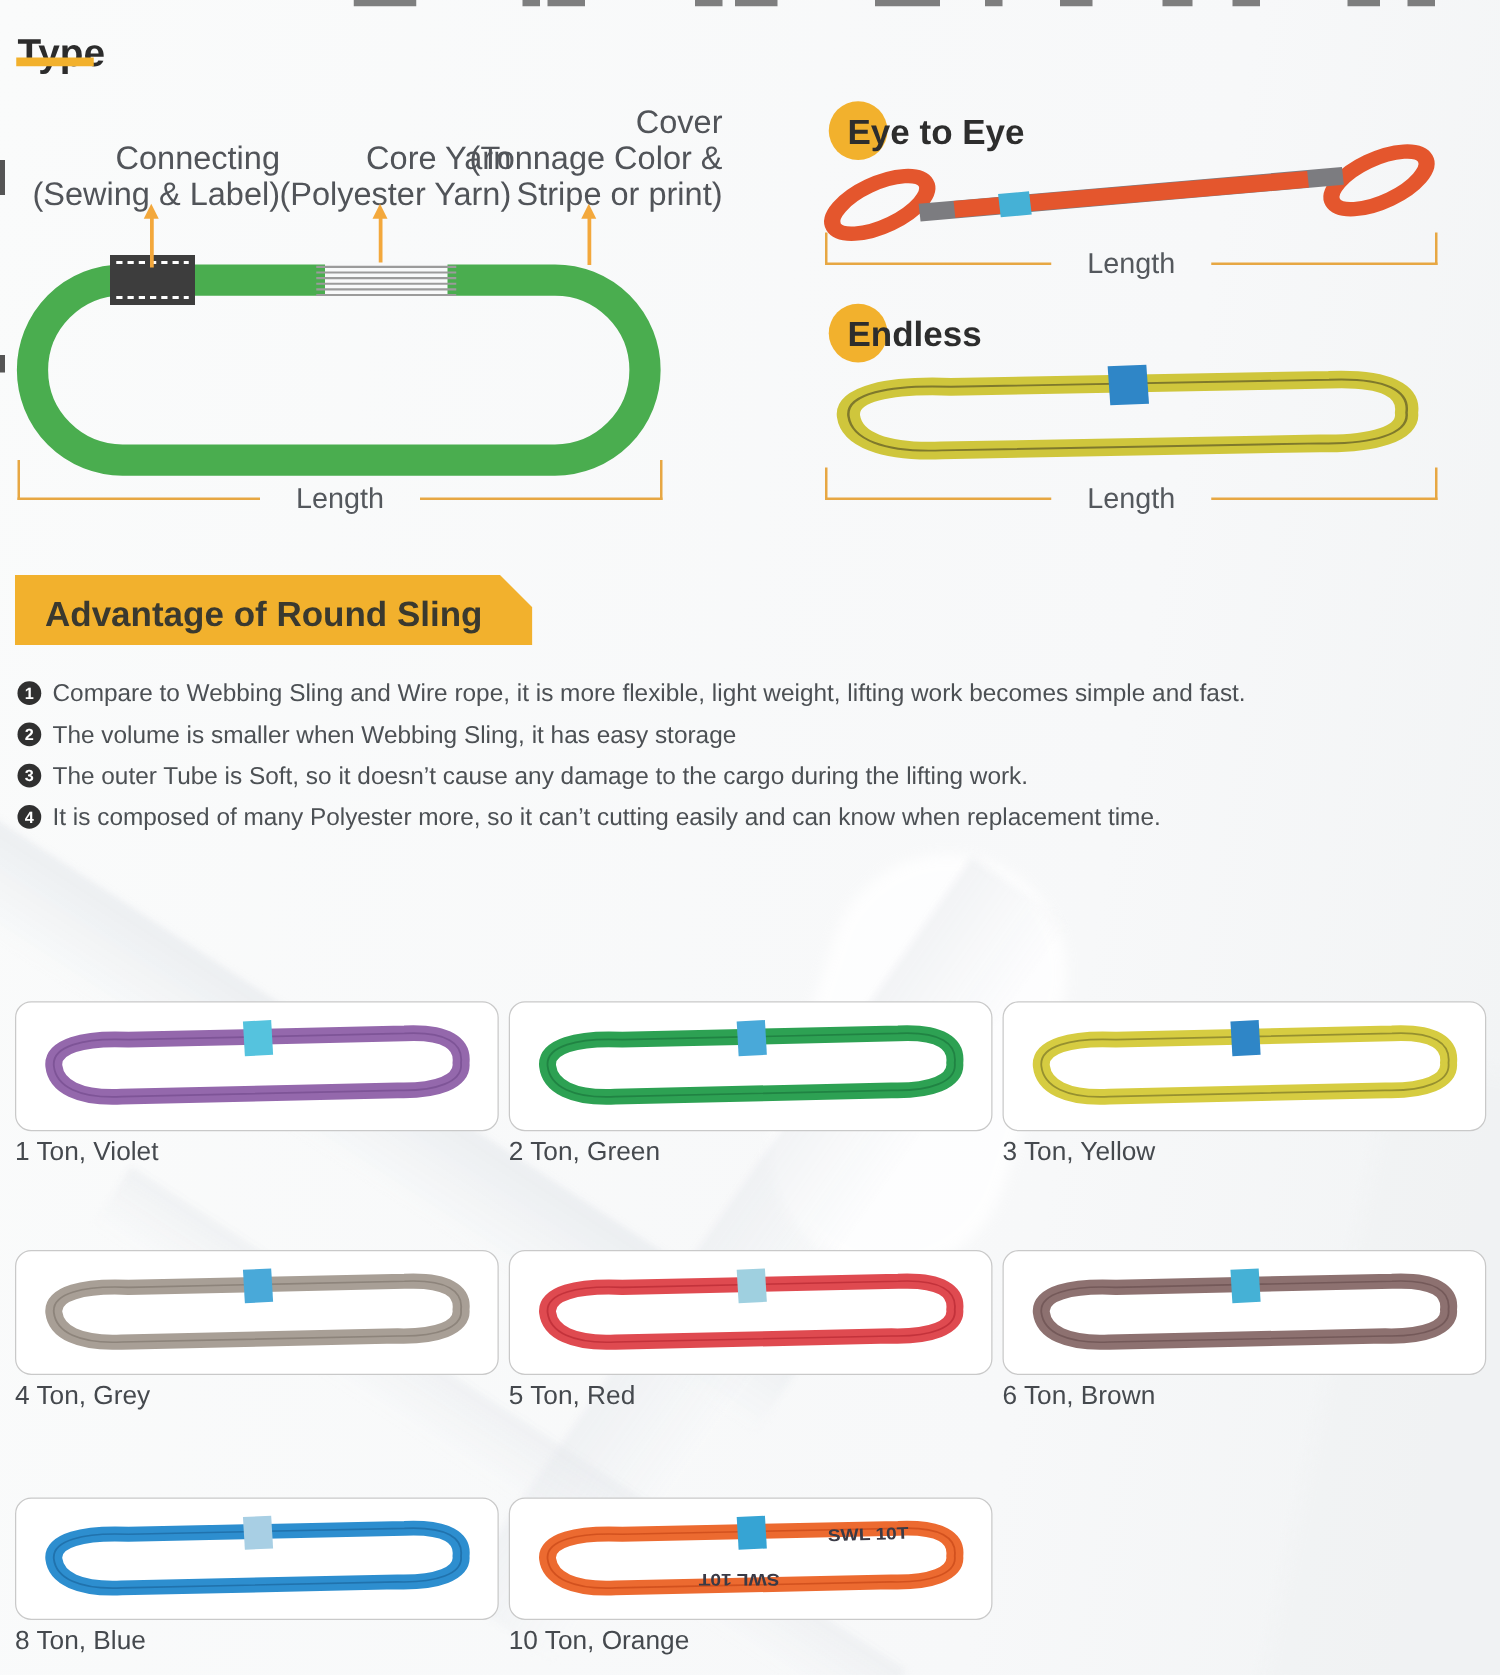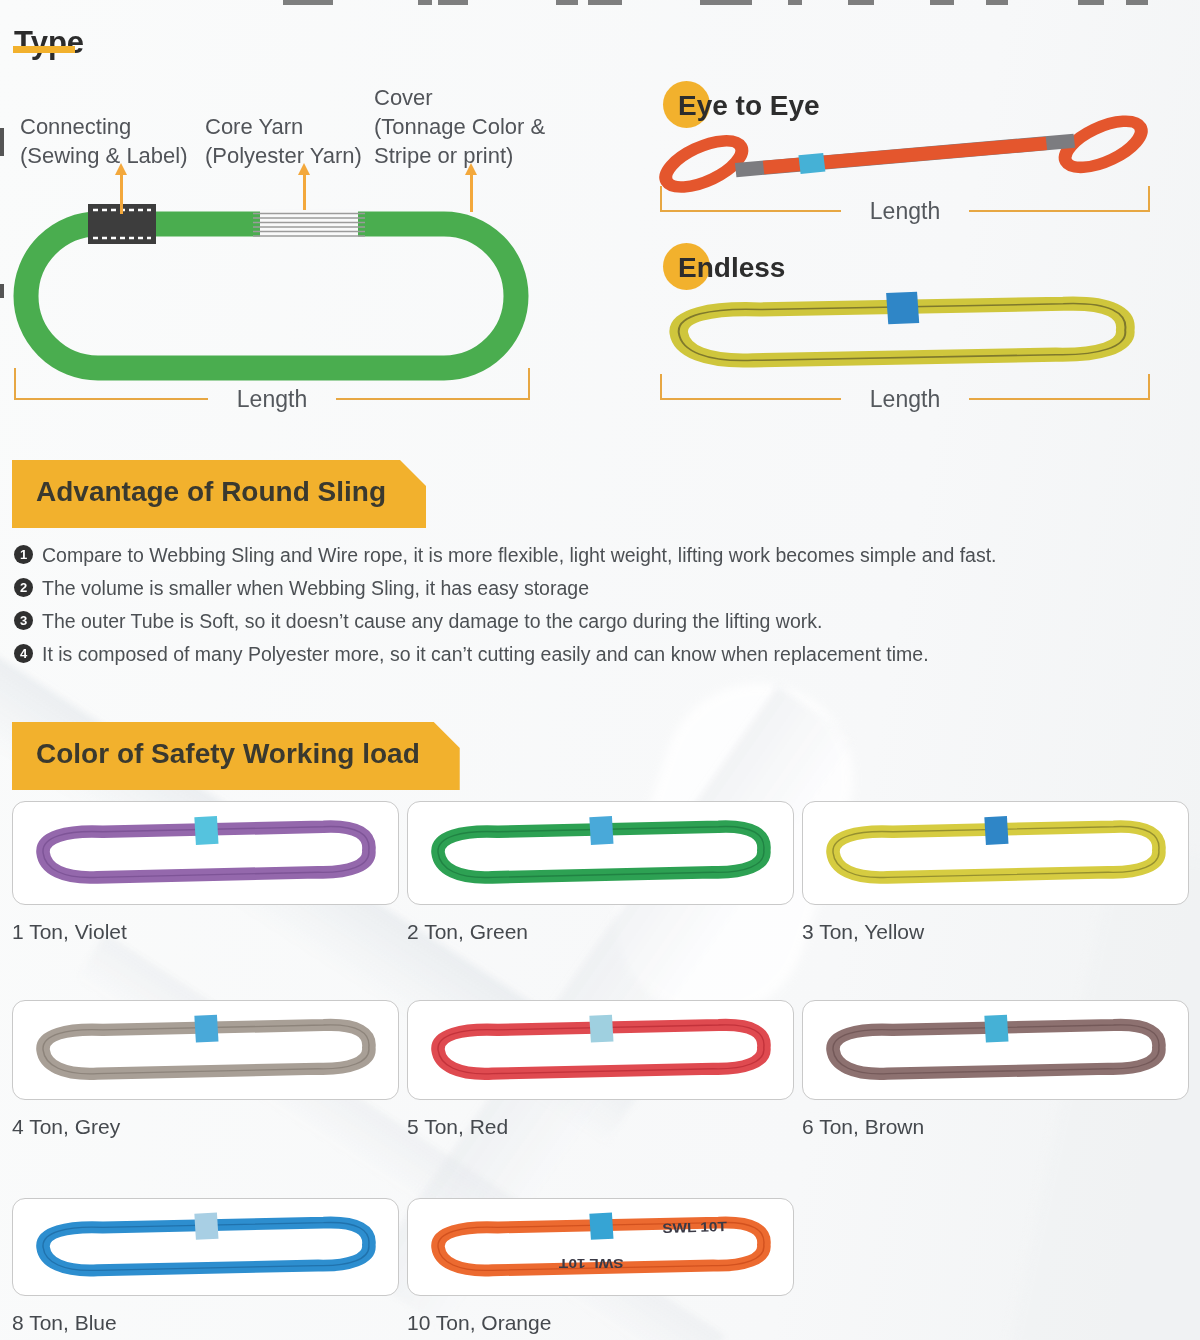--- a/index.html
+++ b/index.html
@@ -27,62 +27,62 @@
   
   .page-title{position:absolute;left:14px;top:4px;font-size:31px;font-weight:bold;color:#2c2c2c;z-index:2;}
   .title-underline{position:absolute;left:13px;top:46px;width:62px;height:7px;background:var(--accent);z-index:2;}
 
   .type-heading{position:absolute;font-size:28px;font-weight:bold;color:#2d2d2d;z-index:2;}
   .type-heading .txt{position:relative;z-index:1;}
   .type-heading .dot{position:absolute;left:-15px;top:-9px;width:47px;height:47px;border-radius:50%;
       background:var(--accent);z-index:0;}
 
   
-  .part-label{position:absolute;z-index:2;text-align:left;font-size:22px;line-height:29px;color:#515459;}
+  .part-label{position:absolute;z-index:2;text-align:right;font-size:26px;line-height:29px;color:#515459;}
   .arr{position:absolute;width:3px;background:var(--arrow);z-index:2;}
   .arr::before{content:"";position:absolute;top:-11px;left:-5px;
       border-left:6.5px solid transparent;border-right:6.5px solid transparent;
       border-bottom:12px solid var(--arrow);}
   .diagram-svg{position:absolute;left:10px;top:202px;width:522px;height:182px;z-index:1;}
 
   
   .bracket{position:absolute;z-index:2;}
   .bracket .tick{position:absolute;top:0;width:2px;height:100%;background:var(--bracket);}
   .bracket .tick.l{left:0;} .bracket .tick.r{right:0;}
   .bracket .hl{position:absolute;bottom:0;height:2px;background:var(--bracket);}
   .bracket .hl.l{left:0;width:calc(50% - 64px);}
   .bracket .hl.r{right:0;width:calc(50% - 64px);}
   .bracket .blabel{position:absolute;left:50%;bottom:1px;transform:translate(-50%,50%);
       font-size:23px;color:#54585d;white-space:nowrap;}
 
   .sling-box{position:absolute;z-index:1;}
   .sling-box svg{width:100%;height:100%;display:block;}
 
   
-  .banner{position:absolute;left:12px;height:68px;line-height:64px;display:inline-block;
+  .banner{position:absolute;left:12px;height:56px;line-height:64px;display:inline-block;
       background:var(--accent);color:#3a392f;font-size:28px;font-weight:bold;
       padding:0 40px 0 24px;z-index:2;
       clip-path:polygon(0 0, calc(100% - 26px) 0, 100% 26px, 100% 100%, 0 100%);}
 
   
   .adv-list{position:absolute;left:14px;top:543px;width:1180px;z-index:2;}
   .adv-item{display:flex;align-items:flex-start;margin-bottom:9px;
       font-size:19.5px;line-height:24px;color:#4c5054;}
   .blt{flex:0 0 19px;width:19px;height:19px;margin:2px 9px 0 0;border-radius:50%;
       background:#303030;color:#fff;font-size:13px;font-weight:bold;
       display:inline-flex;align-items:center;justify-content:center;}
 
   
   .cards-row{position:absolute;left:12px;width:1178px;display:flex;gap:8px;z-index:2;}
   .cell{flex:0 0 387px;width:387px;}
   .card{background:#fff;border:1.5px solid #c9c9c9;border-radius:13px;
       display:flex;align-items:center;justify-content:center;overflow:hidden;box-sizing:border-box;}
   .row-1 .card{height:104px;} .row-2 .card{height:100px;} .row-3 .card{height:98px;}
   .card svg{width:94%;height:86%;}
-  .card-label{margin-top:15px;font-size:21px;color:#45494e;}
+  .card-label{margin-top:5px;font-size:21px;color:#45494e;}
 </style>
 </head>
 <body>
 
 <div class="page">
 
   <span class="tm" style="left:283px;width:50px"></span>
   <span class="tm" style="left:418px;width:14px"></span>
   <span class="tm" style="left:438px;width:30px"></span>
   <span class="tm" style="left:556px;width:22px"></span>
@@ -207,21 +207,20 @@
     <div class="adv-item">
       <span class="blt">3</span>
       <span>The outer Tube is Soft, so it doesn’t cause any damage to the cargo during the lifting work.</span>
     </div>
     <div class="adv-item">
       <span class="blt">4</span>
       <span>It is composed of many Polyester more, so it can’t cutting easily and can know when replacement time.</span>
     </div>
   </div>
 
-  <div class="banner" style="top:722px">Color of Safety Working load</div>
 
   <div class="cards-row row-1" style="top:801px">
     <div class="cell">
       <div class="card">
           <svg viewBox="0 0 400 104" preserveAspectRatio="none" xmlns="http://www.w3.org/2000/svg">
     <path d="M20 52 C18 33 46 25 86 27 L330 21 C368 19 382 31 380 49 C382 67 358 76 324 75 L80 81 C42 83 22 71 20 52 Z" fill="none" stroke="#9468ac" stroke-width="15" stroke-linejoin="round"></path>
     <path d="M20 52 C18 33 46 25 86 27 L330 21 C368 19 382 31 380 49 C382 67 358 76 324 75 L80 81 C42 83 22 71 20 52 Z" fill="none" stroke="#7b5295" stroke-width="1.6" stroke-linejoin="round" opacity=".9"></path>
     <rect x="188" y="9" width="25" height="33" fill="#55c3de" transform="rotate(-3 200 25)"></rect>
     </svg>
         </div>

